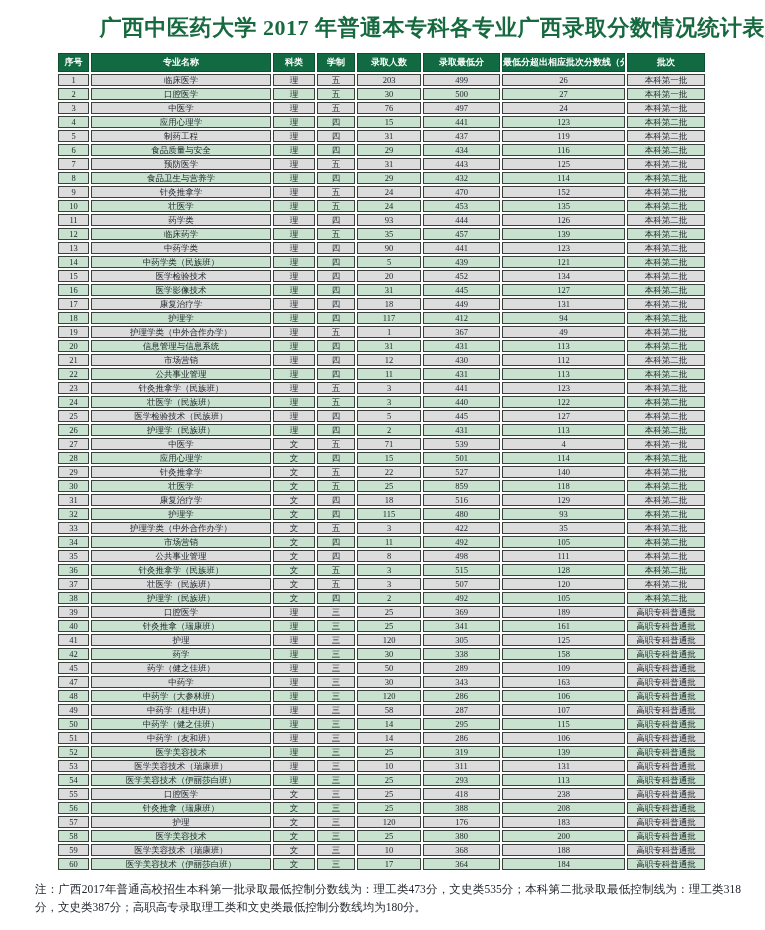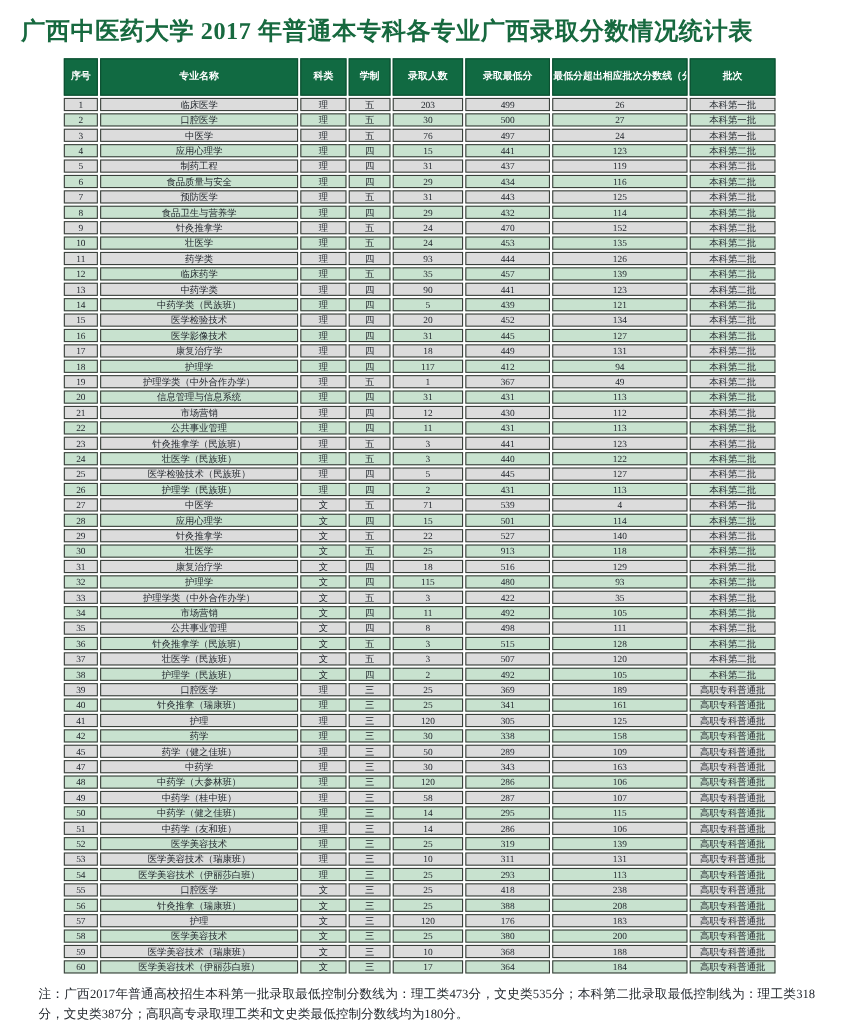--- a/index.html
+++ b/index.html
@@ -5,39 +5,39 @@
   html, body { margin: 0; padding: 0; }
   body {
     width: 765px; height: 930px;
     background: #ffffff;
     font-family: "Liberation Serif", "DejaVu Serif", serif;
     color: var(--text-color, #23282e);
   }
   .page { position: relative; width: 765px; height: 930px; overflow: hidden; }
   .doc-title {
     margin: 0; padding-top: 13px;
-    text-align: left;
+    text-align: right;
     font-size: 22px; font-weight: bold;
     letter-spacing: 0.5px;
     color: var(--title-color, #17693f);
     padding-left: 19px;
   }
   table.score-table {
     margin: 8px 0 0 56px;
     border-collapse: separate;
     border-spacing: 2px;
     table-layout: fixed;
     width: 651px;
   }
   table.score-table th, table.score-table td { box-sizing: border-box; }
   table.score-table th {
     background: var(--header-bg, #116a42);
     color: var(--header-text, #ffffff);
     font-size: 9px; font-weight: bold;
-    height: 34px; line-height: 1.1;
+    height: 19px; line-height: 1.1;
     padding: 0;
     border: 1px solid var(--header-border, #0d4f31);
     white-space: nowrap; overflow: hidden;
   }
   table.score-table td {
     font-size: 8.5px;
     height: 11px; line-height: 10px;
     text-align: center; vertical-align: middle;
     padding: 0;
     border: 1px solid var(--border-color, #3a403b);
@@ -374,21 +374,21 @@
           <td>527</td>
           <td>140</td>
           <td>本科第二批</td>
         </tr>
         <tr class="row-even">
           <td>30</td>
           <td>壮医学</td>
           <td>文</td>
           <td>五</td>
           <td>25</td>
-          <td>913</td>
+          <td>859</td>
           <td>118</td>
           <td>本科第二批</td>
         </tr>
         <tr class="row-odd">
           <td>31</td>
           <td>康复治疗学</td>
           <td>文</td>
           <td>四</td>
           <td>18</td>
           <td>516</td>

